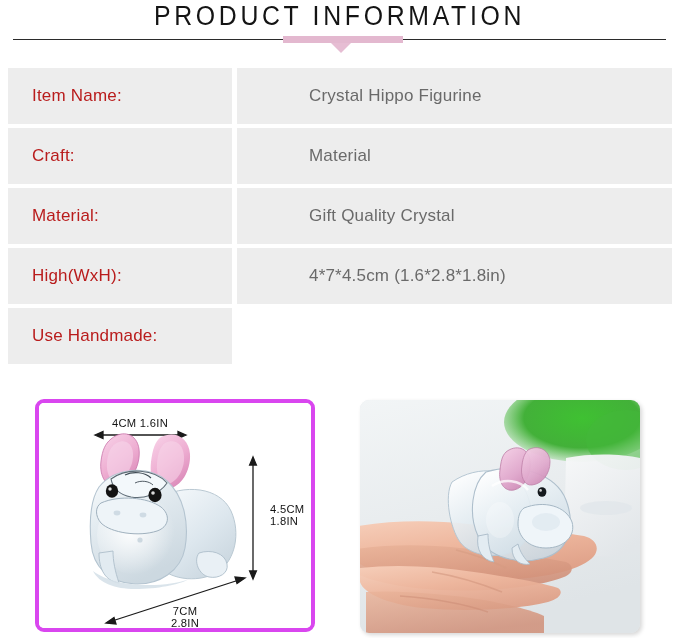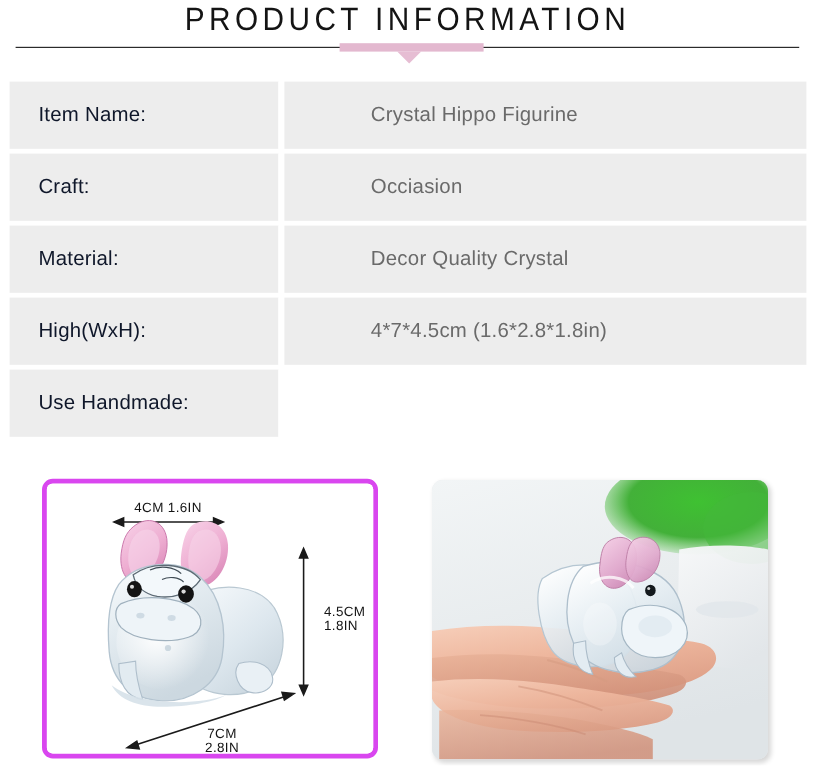--- a/index.html
+++ b/index.html
@@ -76,21 +76,21 @@
   }
   .spec-row:last-child { margin-bottom: 0; }
   .spec-label {
     width: 224px;
     background: #ededed;
     display: flex;
     align-items: center;
     padding-left: 24px;
     box-sizing: border-box;
     font-size: 17px;
-    color: #0f172a;
+    color: #b91c1c;
     letter-spacing: 0.2px;
   }
   .spec-gap {
     width: 5px;
     background: #ffffff;
   }
   .spec-value {
     flex: 1;
     background: #ededed;
     display: flex;
@@ -154,27 +154,27 @@
 
   <div class="spec-row">
     <div class="spec-label">Item Name:</div>
     <div class="spec-gap"></div>
     <div class="spec-value">Crystal Hippo Figurine</div>
   </div>
 
   <div class="spec-row">
     <div class="spec-label">Craft:</div>
     <div class="spec-gap"></div>
-    <div class="spec-value">Occiasion</div>
+    <div class="spec-value">Material</div>
   </div>
 
   <div class="spec-row">
     <div class="spec-label">Material:</div>
     <div class="spec-gap"></div>
-    <div class="spec-value">Decor Quality Crystal</div>
+    <div class="spec-value">Gift Quality Crystal</div>
   </div>
 
   <div class="spec-row">
     <div class="spec-label">High(WxH):</div>
     <div class="spec-gap"></div>
     <div class="spec-value">4*7*4.5cm (1.6*2.8*1.8in)</div>
   </div>
 
   <div class="spec-row">
     <div class="spec-label">Use Handmade:</div>

